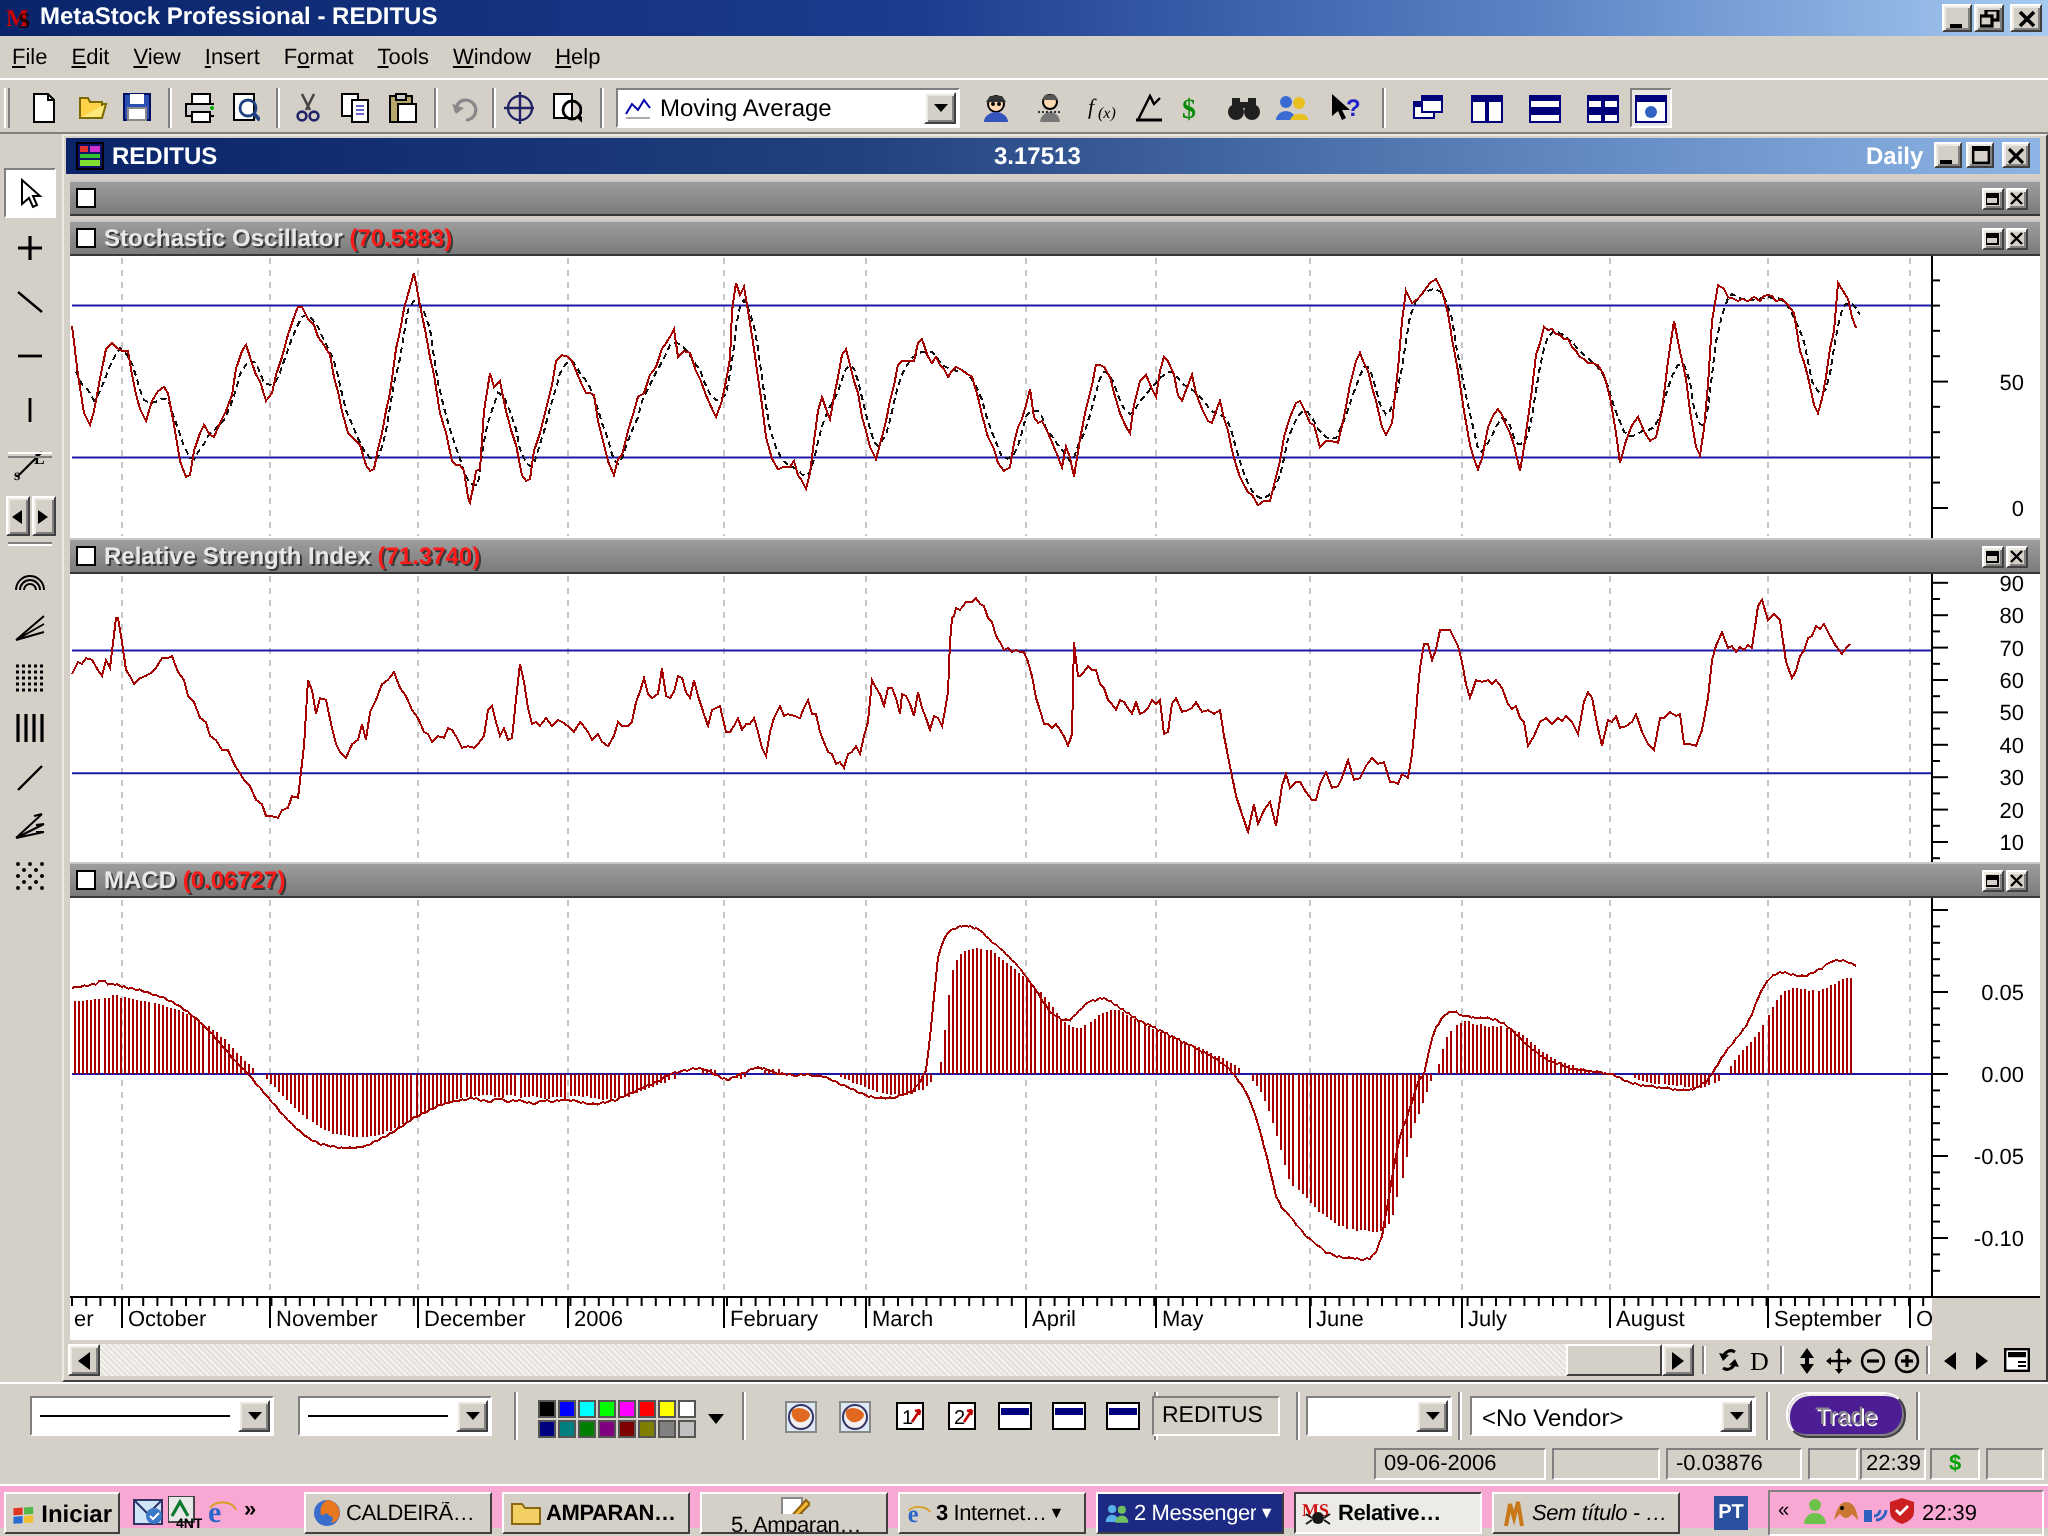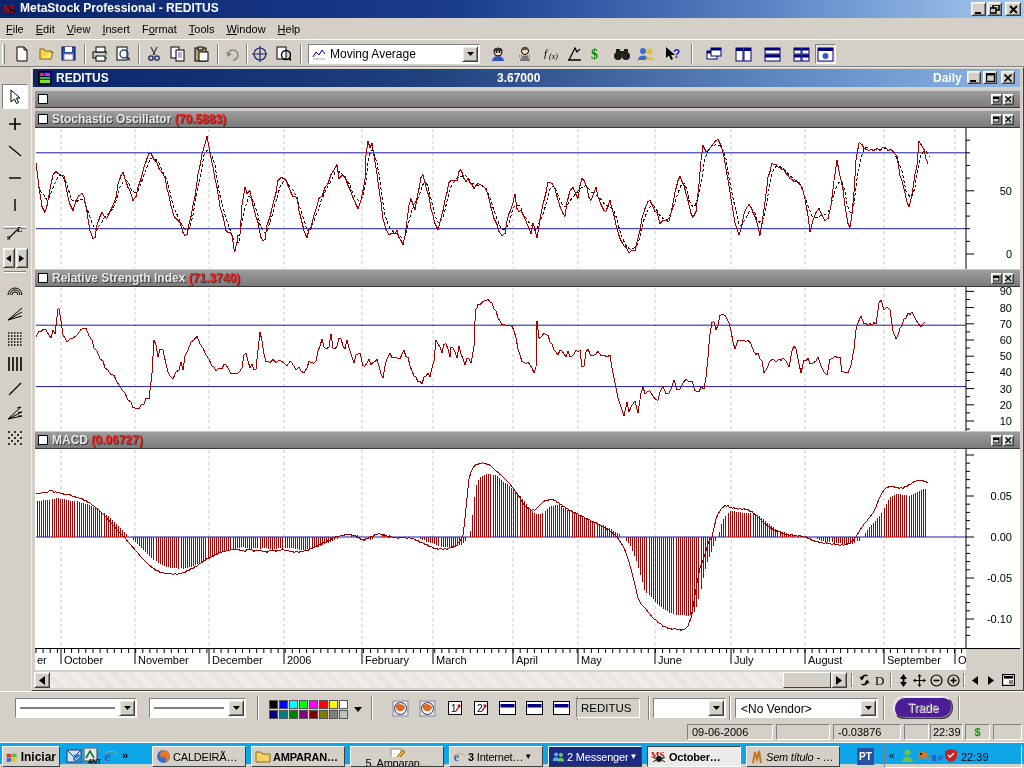--- a/index.html
+++ b/index.html
@@ -361,21 +361,21 @@
 <div class="abs" style="left:33px;top:69px;width:987px;height:18px;background:linear-gradient(90deg,#0a246a 0%,#20407e 40%,#6890c8 80%,#8cb4e4 100%);">
  <svg class="abs" style="left:5px;top:2px" width="14" height="14">
       <rect x="0" y="0" width="14" height="14" fill="#000"></rect>
       <rect x="1" y="1" width="12" height="12" fill="#10106a"></rect>
       <rect x="2" y="2" width="4" height="3" fill="#e03030"></rect>
       <rect x="7" y="2" width="5" height="3" fill="#d030d0"></rect>
       <rect x="2" y="6" width="10" height="2" fill="#30c030"></rect>
       <rect x="2" y="9" width="10" height="3" fill="#80e030"></rect>
     </svg>
  <div class="abs" style="left:23px;top:2px;font-size:12px;font-weight:bold;color:#fff;">REDITUS</div>
- <div class="abs" style="left:464px;top:2px;font-size:12px;font-weight:bold;color:#fff;">3.67000</div>
+ <div class="abs" style="left:464px;top:2px;font-size:12px;font-weight:bold;color:#fff;">3.17513</div>
  <div class="abs" style="left:900px;top:2px;font-size:12px;font-weight:bold;color:#fff;">Daily</div>
  <div class="abs wbtn" style="left:934px;top:2px;width:14px;height:13px;">
       <svg width="8" height="8">
         <rect x="0" y="6" width="6" height="2" fill="#000"></rect>
       </svg>
     </div>
  <div class="abs wbtn" style="left:950px;top:2px;width:14px;height:13px;">
       <svg width="9" height="9">
         <rect x="0.5" y="0.5" width="8" height="8" fill="none" stroke="#000" stroke-width="1.4"></rect>
         <rect x="0.5" y="0.5" width="8" height="2" fill="#000"></rect>
@@ -1308,21 +1308,21 @@
 <div class="abs" style="left:0;top:722px;width:1024px;height:20px;background:#d4d0c8;">
  <div class="abs cell" style="left:687px;top:2px;width:86px;height:16px;">09-06-2006</div>
  <div class="abs cell" style="left:776px;top:2px;width:54px;height:16px;"></div>
  <div class="abs cell" style="left:833px;top:2px;width:68px;height:16px;">-0.03876</div>
  <div class="abs cell" style="left:904px;top:2px;width:25px;height:16px;"></div>
  <div class="abs cell" style="left:930px;top:2px;width:33px;height:16px;padding:1px 2px;">22:39</div>
  <div class="abs cell" style="left:965px;top:2px;width:25px;height:16px;color:#00a000;font-weight:bold;text-align:center;">$</div>
  <div class="abs cell" style="left:993px;top:2px;width:29px;height:16px;"></div>
 </div>
 
-<div class="abs" style="left:0;top:742px;width:1024px;height:22px;background:#0ea5e9;border-top:1px solid #fff;">
+<div class="abs" style="left:0;top:742px;width:1024px;height:22px;background:#f9a8d4;border-top:1px solid #fff;">
     <div class="abs task" style="left:2px;top:3px;width:58px;height:21px;font-weight:bold;font-size:12px;"><svg width="16" height="14" viewBox="0 0 16 14">
         <g transform="skewY(-4)">
           <rect x="1" y="3" width="6.5" height="5" fill="#e03422"></rect>
           <rect x="8.5" y="3" width="6.5" height="5" fill="#52b848"></rect>
           <rect x="1" y="9" width="6.5" height="5" fill="#2a6cd4"></rect>
           <rect x="8.5" y="9" width="6.5" height="5" fill="#f0c030"></rect>
         </g>
       </svg>&nbsp;Iniciar</div>
     <div class="abs" style="left:66px;top:5px;width:16px;height:16px;"><svg width="16" height="16">
         <rect x="1" y="2" width="14" height="12" fill="#cfe4f7" stroke="#336"></rect>
@@ -1377,21 +1377,21 @@
       </svg>
       <span style="margin-left:2px;overflow:hidden;text-overflow:ellipsis;white-space:nowrap;letter-spacing:-0.2px;">2 Messenger</span>
       <span style="margin-left:1px;font-size:8px;">▼</span>
     </div>
     <div class="abs task" style="left:647px;top:3px;width:94px;height:21px;background:#ecebe7;border-top:1px solid #404040;border-left:1px solid #404040;border-right:1px solid #fff;border-bottom:1px solid #fff;color:#000;font-weight:bold;">
       <svg width="16" height="13">
         <text x="0" y="8" font-size="9" font-weight="bold" fill="#cc1010" font-family="Liberation Serif">MS</text>
         <circle cx="8" cy="9" r="3" fill="#181818"></circle>
         <path d="M5,9 l-3,-2 M5,10 l-3,2 M11,9 l3,-2 M11,10 l3,2" stroke="#181818"></path>
       </svg>
-      <span style="margin-left:2px;overflow:hidden;text-overflow:ellipsis;white-space:nowrap;letter-spacing:-0.2px;">October…</span>
+      <span style="margin-left:2px;overflow:hidden;text-overflow:ellipsis;white-space:nowrap;letter-spacing:-0.2px;">Relative…</span>
     </div>
     <div class="abs task" style="left:746px;top:3px;width:94px;height:21px;background:#d4d0c8;color:#000;font-weight:normal;">
       <svg width="14" height="14">
         <path d="M3,13 L5,2 L7,9 L9,1 L11,13" fill="none" stroke="#c87818" stroke-width="2"></path>
       </svg>
       <span style="margin-left:2px;overflow:hidden;text-overflow:ellipsis;white-space:nowrap;letter-spacing:-0.2px;font-style:italic;">Sem título - …</span>
     </div>
     <div class="abs" style="left:857px;top:5px;width:17px;height:17px;background:#2a50a0;color:#fff;font-size:10px;font-weight:bold;display:flex;align-items:center;justify-content:center;">PT</div>
     <div class="abs" style="left:884px;top:2px;width:138px;height:23px;border-top:1px solid #808080;border-left:1px solid #808080;border-right:1px solid #fff;border-bottom:1px solid #fff;">
       <div class="abs" style="left:4px;top:4px;font-size:10px;color:#000;">«</div>

